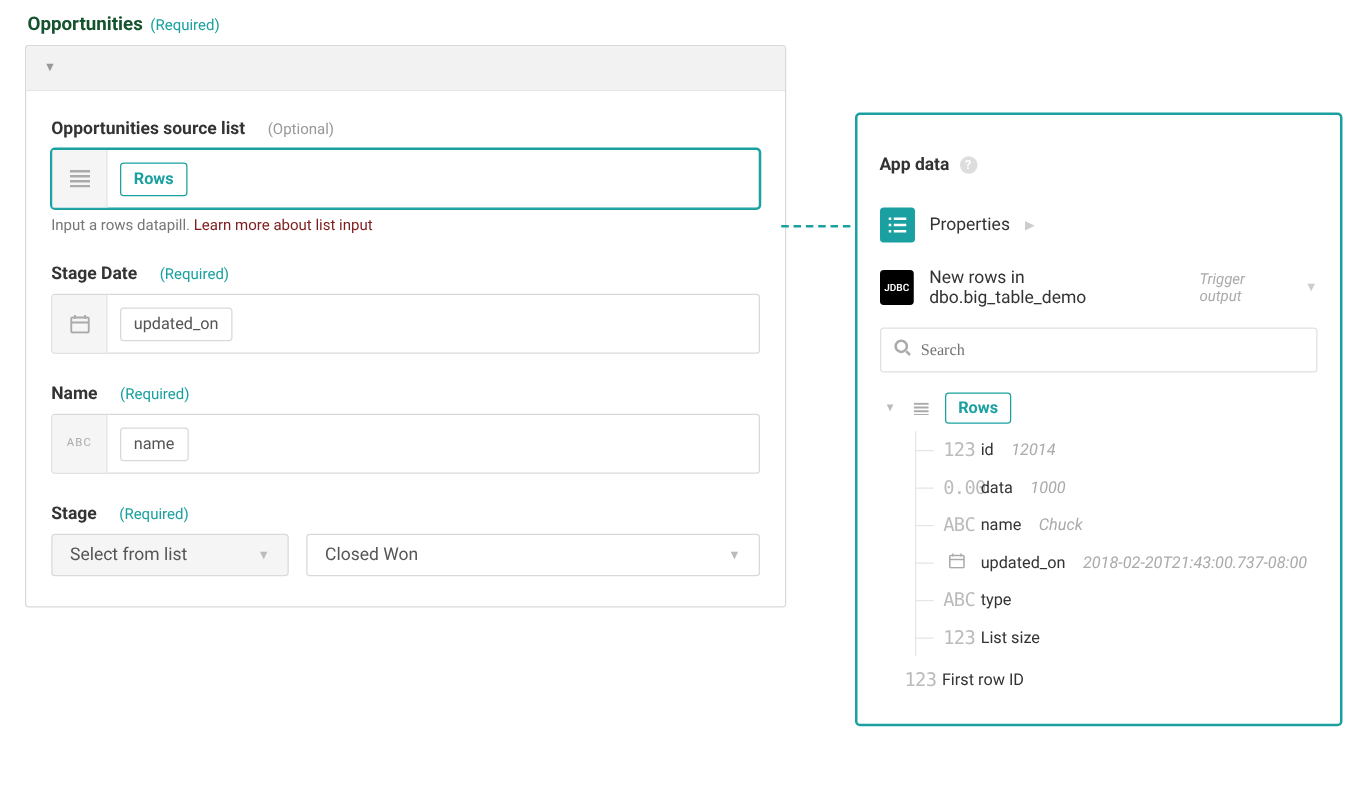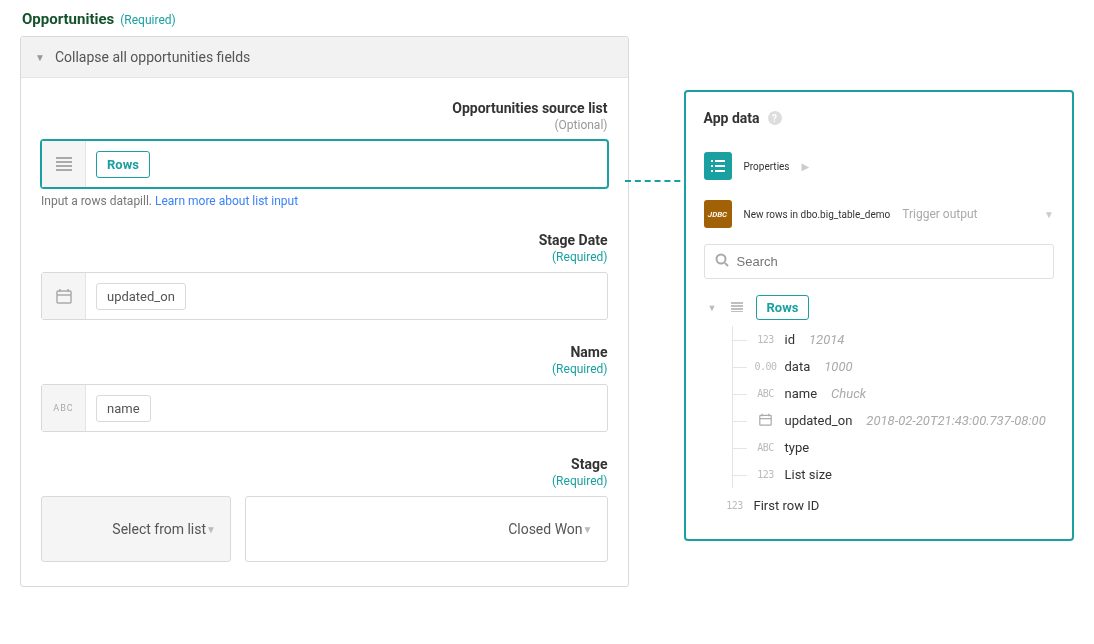--- a/index.html
+++ b/index.html
@@ -24,21 +24,21 @@
     background: #f2f2f2; 
     border-bottom: 1px solid #e5e5e5;
     padding: 12px 14px;
     display: flex; align-items: center; gap: 10px;
     color: #555;
     border-radius: 3px 3px 0 0;
   }
   .collapse-bar .chev { color: #999; font-size: 10px; }
   .inner-content { padding: 22px 20px 24px; }
   .field-block { margin-bottom: 24px; }
-  .field-label-row { display: flex; align-items: flex-end; gap: 2px; margin-bottom: 8px; flex-direction: column; }
+  .field-label-row { display: flex; align-items: center; gap: 18px; margin-bottom: 8px; }
   .field-label { font-weight: 700; font-size: 14px; color: #333; }
   .subheader { font-weight: 700; color: #999; font-size: 14px; margin: 10px 0 14px; }
   
   .pill-input {
     display: flex; align-items: stretch;
     border: 1px solid #d9d9d9; border-radius: 3px;
     min-height: 48px;
     background: #fff;
   }
   .pill-input.active { border-color: #1aa0a0; box-shadow: 0 0 0 1px #1aa0a0; }
@@ -50,42 +50,42 @@
   .pill-input .pill-area {
     flex: 1; display: flex; align-items: center; padding: 8px 10px; gap: 6px;
   }
   .pill {
     border: 1px solid #d9d9d9; border-radius: 3px;
     padding: 5px 10px; font-size: 13px; color: #555;
     background: #fff;
   }
   .pill.teal { color: #1aa0a0; border-color: #1aa0a0; font-weight: bold; }
   .help-text { font-size: 12px; color: #777; margin-top: 6px; }
-  .help-text a { color: #3b82f6; text-decoration: none; text-align: center; }
+  .help-text a { color: #7f1d1d; text-decoration: none; text-align: center; }
   
   .stage-row { display: flex; gap: 14px; }
   .select-box {
-    flex: 1; display: flex; align-items: center; justify-content: flex-end;
+    flex: 1; display: flex; align-items: center; justify-content: space-between;
     border: 1px solid #d9d9d9; border-radius: 3px;
-    padding: 24px 14px; background: #fff; color: #555;
+    padding: 8px 14px; background: #fff; color: #555;
   }
   .select-box.grey { background: #f5f5f5; }
   .select-box .chev { color: #bbb; font-size: 10px; }
   
   .connector-line {
     position: absolute;
     top: 170px; left: 605px; width: 75px;
     border-top: 2px dashed #1aa0a0;
     z-index: 0;
   }
   
   .right-panel {
     width: 400px; margin-left: 55px;
     border: 2px solid #1aa0a0; border-radius: 4px;
-    padding: 18px 18px 20px;
+    padding: 32px 18px 20px;
     position: relative; z-index: 1; background: #fff;
     margin-top: 80px;
     align-self: flex-start;
   }
   .app-data-header {
     display: flex; align-items: center; gap: 8px;
     font-weight: 700; font-size: 14px; color: #333;
     margin-bottom: 16px;
   }
   .help-icon {
@@ -96,42 +96,42 @@
   .app-row {
     display: flex; align-items: center; gap: 12px;
     padding: 10px 0;
   }
   .app-icon {
     width: 28px; height: 28px; border-radius: 3px;
     display: flex; align-items: center; justify-content: center;
     color: #fff; font-size: 11px; font-weight: 600;
   }
   .app-icon.teal { background: #1aa0a0; }
-  .app-icon.blue { background: #a16207; font-size: 8px; font-style: italic; }
-  .app-row .title { color: #333; font-size: 10px; }
-  .app-row .sub { color: #aaa; font-size: 12px; }
+  .app-icon.blue { background: #000000; font-size: 8px; }
+  .app-row .title { color: #333; font-size: 14px; }
+  .app-row .sub { color: #aaa; font-size: 12px; font-style: italic; }
   .app-row .chev-right { color: #ccc; font-size: 10px; }
   .app-row .chev-down { color: #ccc; font-size: 10px; margin-left: auto; }
   
   .search-box {
     display: flex; align-items: center; gap: 8px;
     border: 1px solid #e0e0e0; border-radius: 3px;
     padding: 8px 10px; margin: 6px 0 10px;
   }
-  .search-box input { border: none; outline: none; flex: 1; font-size: 13px; color: #555; }
+  .search-box input { border: none; outline: none; flex: 1; font-size: 13px; color: #555; font-family: Liberation Serif, serif; }
   .search-box .search-icon { color: #aaa; }
   
   .tree { padding-left: 4px; }
   .tree-row {
     display: flex; align-items: center; gap: 8px;
     padding: 6px 0; font-size: 13px;
   }
   .tree-row .expand { color: #bbb; font-size: 9px; width: 10px; }
   .tree-row .type-icon {
-    font-size: 10px; color: #bbb; width: 22px; text-align: center;
+    font-size: 15px; color: #bbb; width: 22px; text-align: center;
     font-family: monospace; letter-spacing: -0.5px;
   }
   .tree-row .name { color: #333; }
   .tree-row .value { color: #aaa; font-style: italic; margin-left: 6px; }
   .tree-row.root .pill { color: #1aa0a0; border-color: #1aa0a0; }
   .tree-children {
     margin-left: 24px;
     border-left: 1px solid #e5e5e5;
     padding-left: 0;
   }
@@ -157,21 +157,20 @@
 
   <div class="left-panel">
     <div class="section-header">
       <span class="section-title">Opportunities</span>
       <span class="tag-required">(Required)</span>
     </div>
 
     <div class="outer-box">
       <div class="collapse-bar">
         <span class="chev">▼</span>
-        <span>Collapse all opportunities fields</span>
       </div>
 
       <div class="inner-content">
 
         <div class="field-block">
           <div class="field-label-row">
             <span class="field-label">Opportunities source list</span>
             <span class="tag-optional">(Optional)</span>
           </div>
           <div class="pill-input active">

